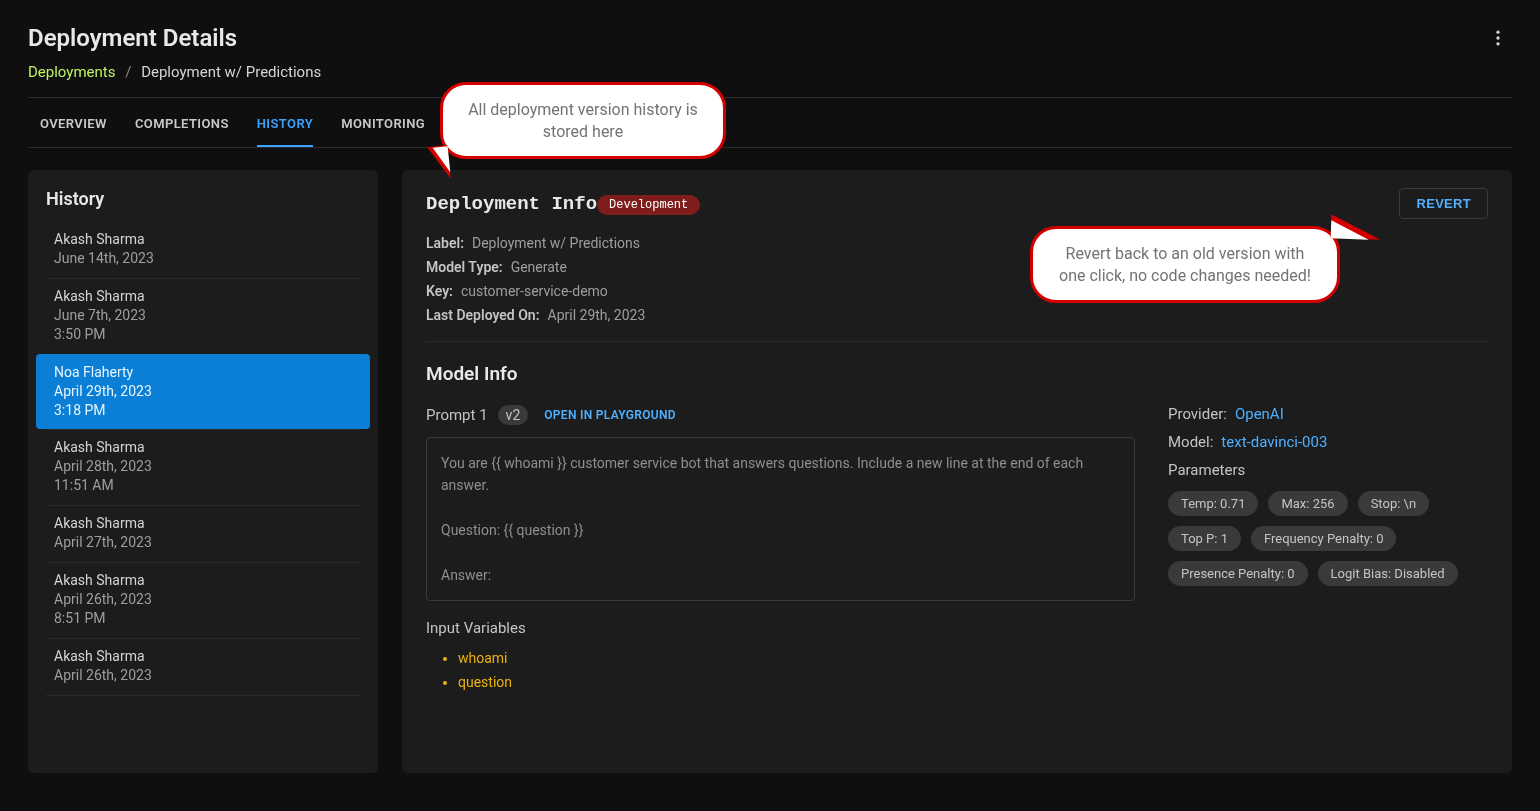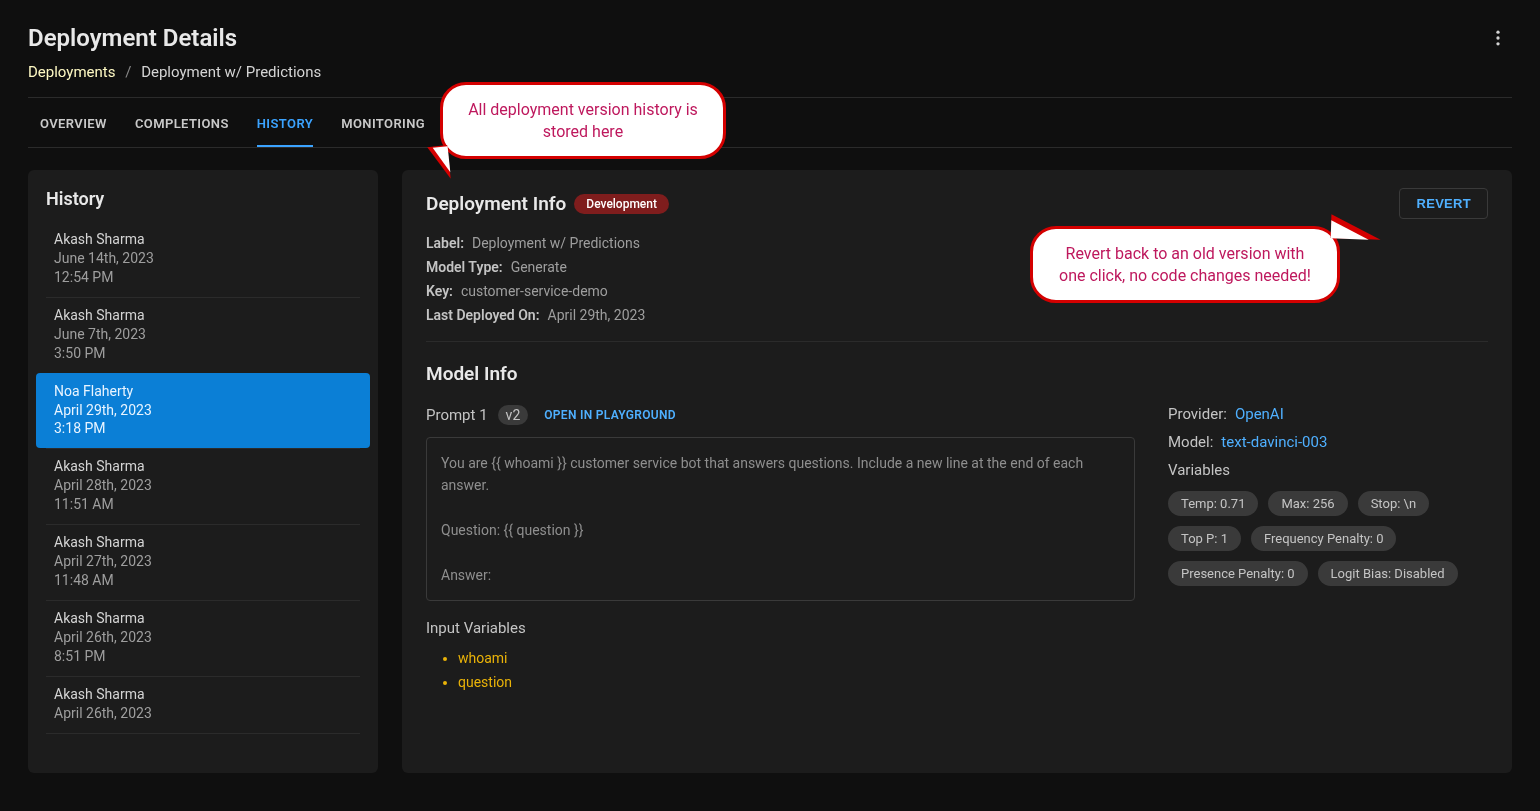--- a/index.html
+++ b/index.html
@@ -29,21 +29,21 @@
       color: #e8e8e8;
     }
     .more-icon { cursor: pointer; padding: 4px; }
     .more-icon svg { fill: #d4d4d4; }
     .breadcrumb {
       color: #9e9e9e;
       font-size: 15px;
       padding-bottom: 16px;
       border-bottom: 1px solid #2b2b2b;
     }
-    .breadcrumb .bc-link { color: #fef9c3; }
+    .breadcrumb .bc-link { color: #bef264; }
     .breadcrumb .bc-sep { margin: 0 6px; color: #888; }
     .breadcrumb .bc-current { color: #d4d4d4; }
     .tabs {
       display: flex;
       gap: 28px;
       padding: 18px 12px 0;
       border-bottom: 1px solid #2b2b2b;
       align-items: flex-end;
     }
     .tab {
@@ -113,21 +113,21 @@
       padding: 18px 24px;
       overflow-y: auto;
       position: relative;
     }
     .info-header {
       display: flex;
       justify-content: space-between;
       align-items: center;
       margin-bottom: 16px;
     }
-    .info-header-left { display: flex; align-items: center; gap: 8px; }
+    .info-header-left { display: flex; align-items: flex-end; gap: 0; font-family: Liberation Mono, monospace; }
     .info-header h2 {
       font-size: 19px;
       font-weight: 600;
       color: #e8e8e8;
     }
     .env-badge {
       background: #7f1d1d;
       color: #fff;
       font-size: 12px;
       padding: 3px 12px;
@@ -203,21 +203,21 @@
       background: #3a3a3a;
       color: #c4c4c4;
       font-size: 13px;
       padding: 5px 13px;
       border-radius: 14px;
     }
     
     .callout {
       position: absolute;
       background: #fff;
-      color: #be185d;
+      color: #737373;
       border: 3px solid #d40000;
       border-radius: 26px;
       padding: 14px 22px;
       font-size: 16px;
       line-height: 1.35;
       text-align: center;
       z-index: 50;
     }
     .callout-1 { top: 82px; left: 440px; width: 286px; }
     .callout-1::after {
@@ -293,41 +293,39 @@
   </div>
 
   <div class="body-row">
 
     <div class="sidebar">
       <h2>History</h2>
       <div class="history-list">
         <div class="history-item">
           <div class="hi-name">Akash Sharma</div>
           <div class="hi-date">June 14th, 2023</div>
-          <div class="hi-time">12:54 PM</div>
         </div>
         <div class="history-item">
           <div class="hi-name">Akash Sharma</div>
           <div class="hi-date">June 7th, 2023</div>
           <div class="hi-time">3:50 PM</div>
         </div>
         <div class="history-item selected">
           <div class="hi-name">Noa Flaherty</div>
           <div class="hi-date">April 29th, 2023</div>
           <div class="hi-time">3:18 PM</div>
         </div>
         <div class="history-item">
           <div class="hi-name">Akash Sharma</div>
           <div class="hi-date">April 28th, 2023</div>
           <div class="hi-time">11:51 AM</div>
         </div>
         <div class="history-item">
           <div class="hi-name">Akash Sharma</div>
           <div class="hi-date">April 27th, 2023</div>
-          <div class="hi-time">11:48 AM</div>
         </div>
         <div class="history-item">
           <div class="hi-name">Akash Sharma</div>
           <div class="hi-date">April 26th, 2023</div>
           <div class="hi-time">8:51 PM</div>
         </div>
         <div class="history-item">
           <div class="hi-name">Akash Sharma</div>
           <div class="hi-date">April 26th, 2023</div>
           <div class="hi-time"></div>
@@ -392,21 +390,21 @@
 
           <div class="params-col">
             <div class="pkv">
               <span class="pk">Provider:</span>
               <span class="pv-link">OpenAI</span>
             </div>
             <div class="pkv">
               <span class="pk">Model:</span>
               <span class="pv-link">text-davinci-003</span>
             </div>
-            <div class="params-title">Variables</div>
+            <div class="params-title">Parameters</div>
             <div class="chips">
               <span class="chip">Temp: 0.71</span>
               <span class="chip">Max: 256</span>
               <span class="chip">Stop: \n</span>
               <span class="chip">Top P: 1</span>
               <span class="chip">Frequency Penalty: 0</span>
               <span class="chip">Presence Penalty: 0</span>
               <span class="chip">Logit Bias: Disabled</span>
             </div>
           </div>

